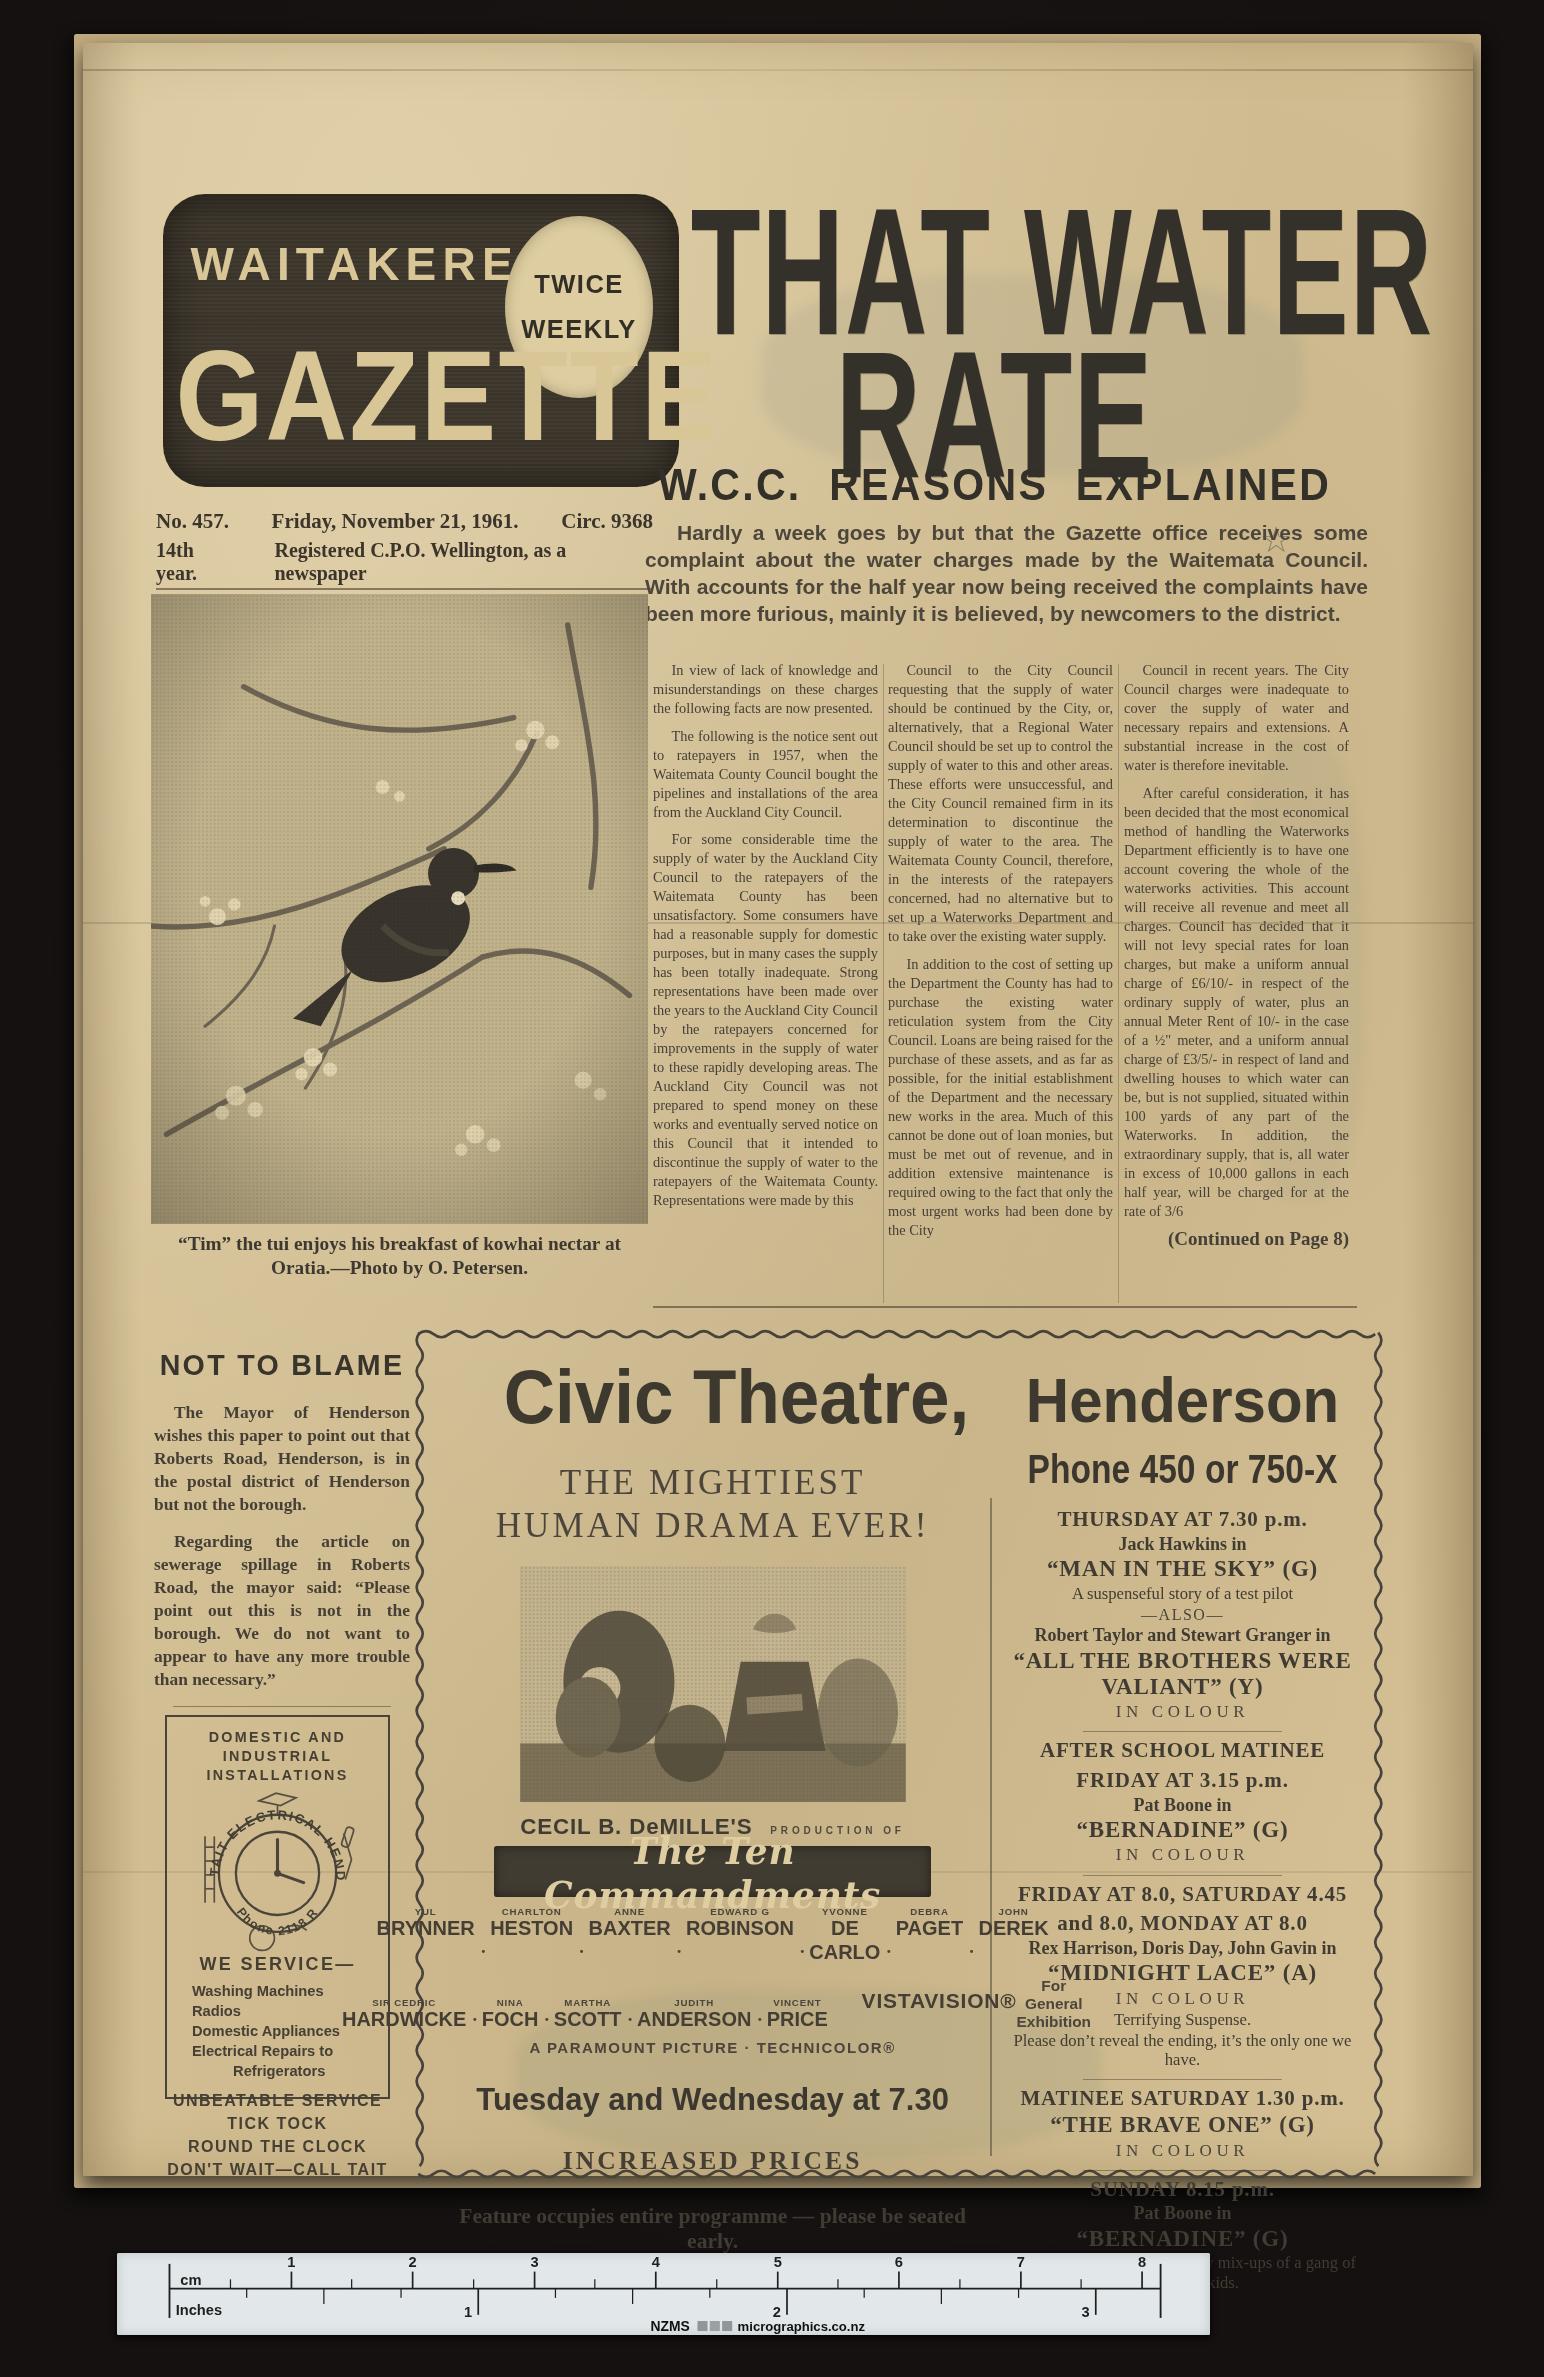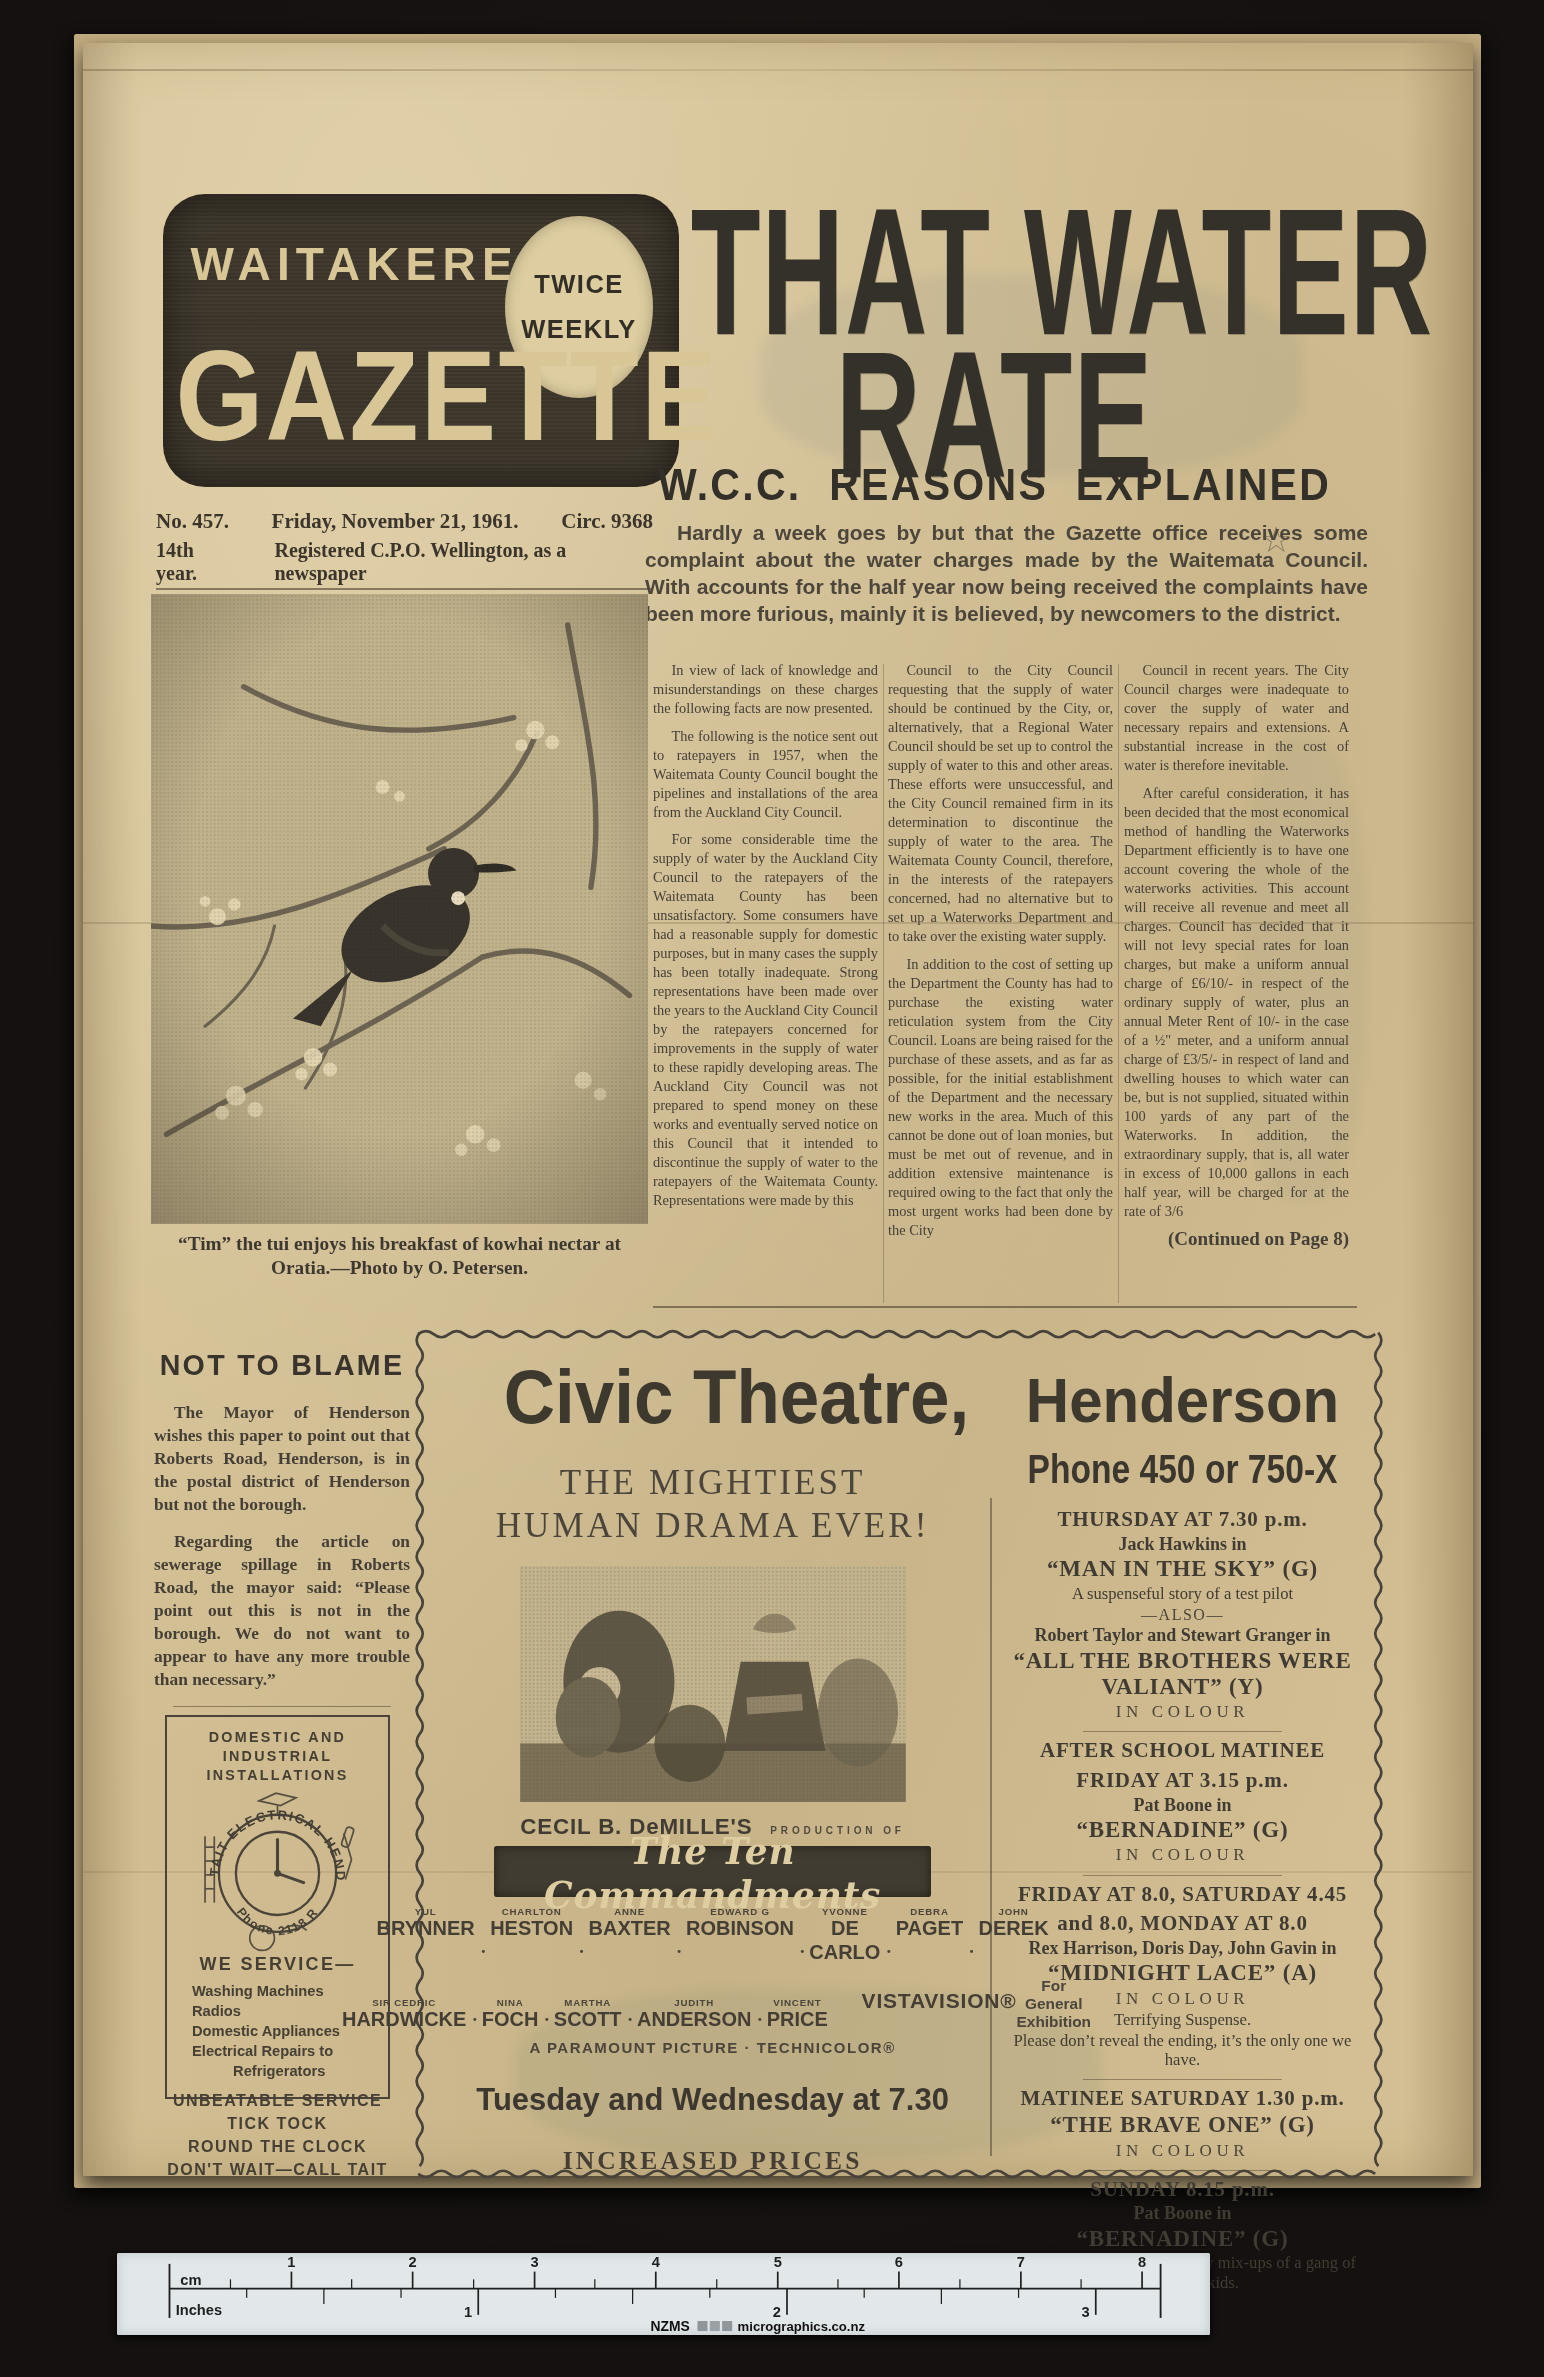--- a/index.html
+++ b/index.html
@@ -430,20 +430,21 @@
             </div>
         </div>
         <div class="vista">
           <span class="vv">VISTAVISION®</span>
           <span class="ge">For General Exhibition</span>
         </div>
       </div>
       <div class="th-par">A PARAMOUNT PICTURE · TECHNICOLOR®</div>
       <div class="th-show">Tuesday and Wednesday at 7.30</div>
       <div class="th-prices">INCREASED PRICES</div>
+      <div class="th-footer">Feature occupies entire programme — please be seated early.</div>
     </div>
 
     <div class="th-right">
       <div class="th-phone">Phone 450 or 750-X</div>
       <div class="sched">
         <div class="s-time">THURSDAY AT 7.30 p.m.</div>
         <div class="s-cast">Jack Hawkins in</div>
         <div class="s-title">“MAN IN THE SKY” (G)</div>
         <div class="s-note">A suspenseful story of a test pilot</div>
         <div class="s-also">—ALSO—</div>

